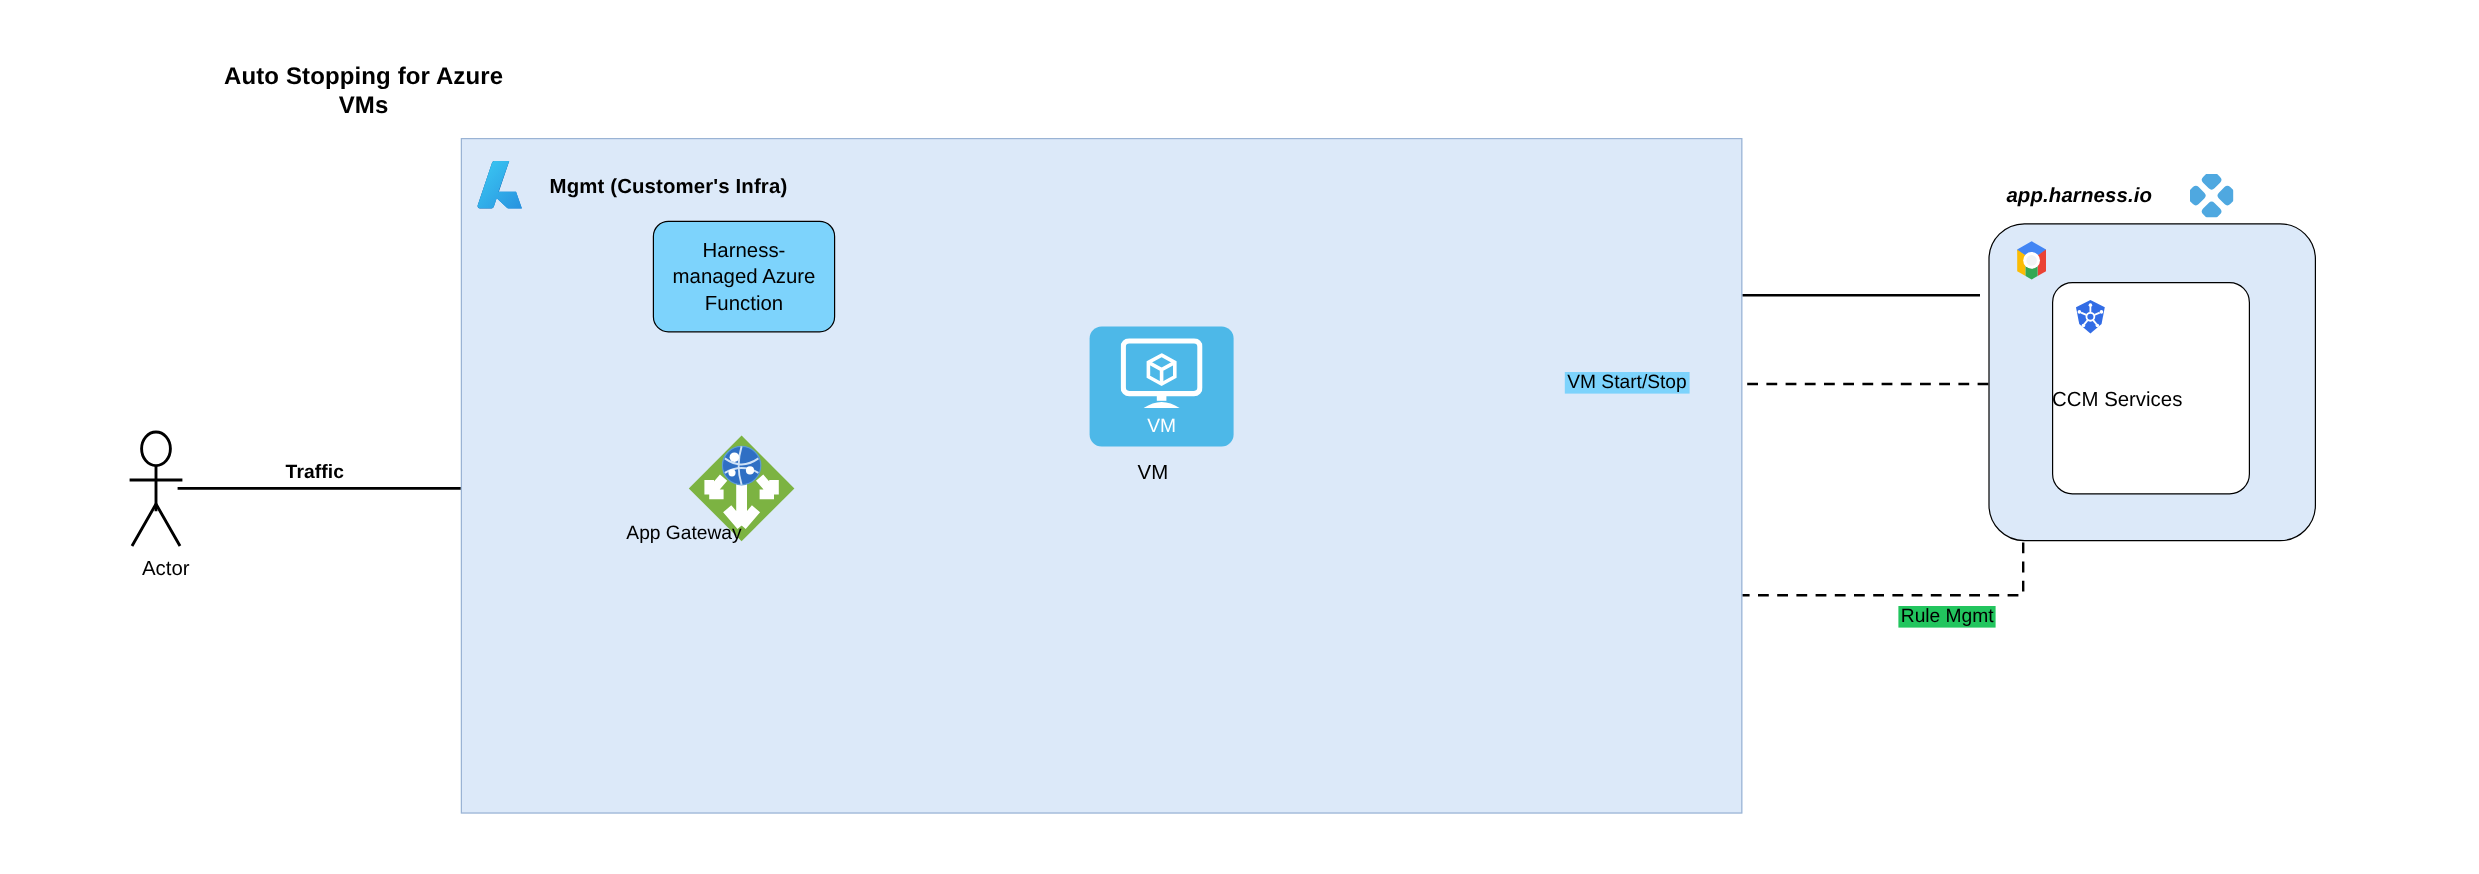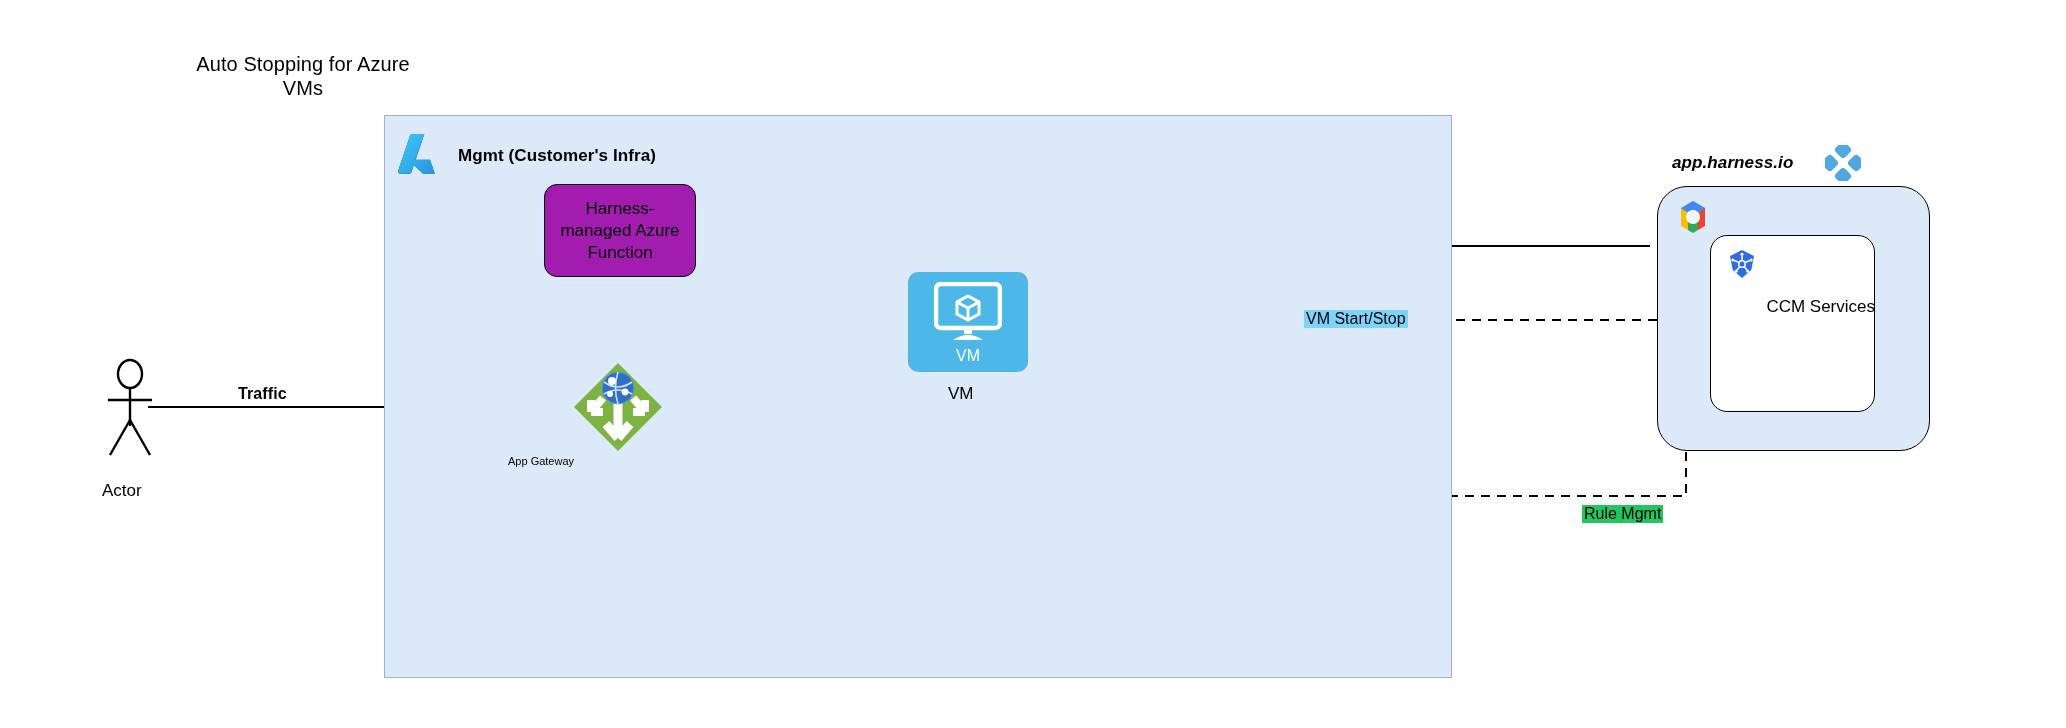--- a/index.html
+++ b/index.html
@@ -19,21 +19,21 @@
     width: 2066px; height: 728px;
   }
   .abs { position: absolute; }
 
   
   #diagram-title {
     left: 178px; top: 52px;
     width: 250px;
     text-align: center;
     font-size: 20px;
-    font-weight: normal;
+    font-weight: bold;
     line-height: 24px;
     letter-spacing: 0.1px;
   }
 
   
   #azure-container {
     left: 384px; top: 115px;
     width: 1068px; height: 563px;
     background: #dce9f9;
     border: 1px solid #9ab3d4;
@@ -47,21 +47,21 @@
   }
   #azure-logo {
     left: 396px; top: 130px;
     width: 46px; height: 46px;
   }
 
   
   #azure-function-box {
     left: 544px; top: 184px;
     width: 152px; height: 93px;
-    background: #a21caf;
+    background: #7dd3fc;
     border: 1.6px solid #000000;
     border-radius: 13px;
     box-sizing: border-box;
     display: flex;
     align-items: center;
     justify-content: center;
   }
   #azure-function-label {
     font-size: 17px;
     line-height: 22px;
@@ -90,35 +90,34 @@
   }
 
   
   #app-gateway-node {
     left: 573px; top: 362px;
     width: 90px; height: 90px;
   }
   #app-gateway-caption {
     left: 508px; top: 434px;
     width: 110px;
-    text-align: left;
-    font-size: 11px;
+    text-align: right;
+    font-size: 16px;
     line-height: 22px;
-    margin-top: 16px;
   }
 
   
   #actor-node {
     left: 102px; top: 358px;
     width: 56px; height: 100px;
   }
   #actor-caption {
-    left: 102px; top: 481px;
+    left: 102px; top: 464px;
     width: 56px;
-    text-align: left;
+    text-align: right;
     font-size: 17px;
   }
   #traffic-label {
     left: 238px; top: 385px;
     font-size: 16px;
     font-weight: bold;
     letter-spacing: 0.1px;
   }
 
   
@@ -151,23 +150,23 @@
     background: #ffffff;
     border: 1.6px solid #000000;
     border-radius: 17px;
     box-sizing: border-box;
   }
   #k8s-logo {
     left: 1727px; top: 249px;
     width: 30px; height: 30px;
   }
   #ccm-label {
-    left: 1710px; top: 297px;
+    left: 1710px; top: 323px;
     width: 165px;
-    text-align: right;
+    text-align: left;
     font-size: 17px;
   }
 
   
   .edge-label {
     font-size: 16px;
     background: #7dd3fc;
     padding: 0 2px;
   }
   #vm-startstop-label { left: 1304px; top: 310px; }

